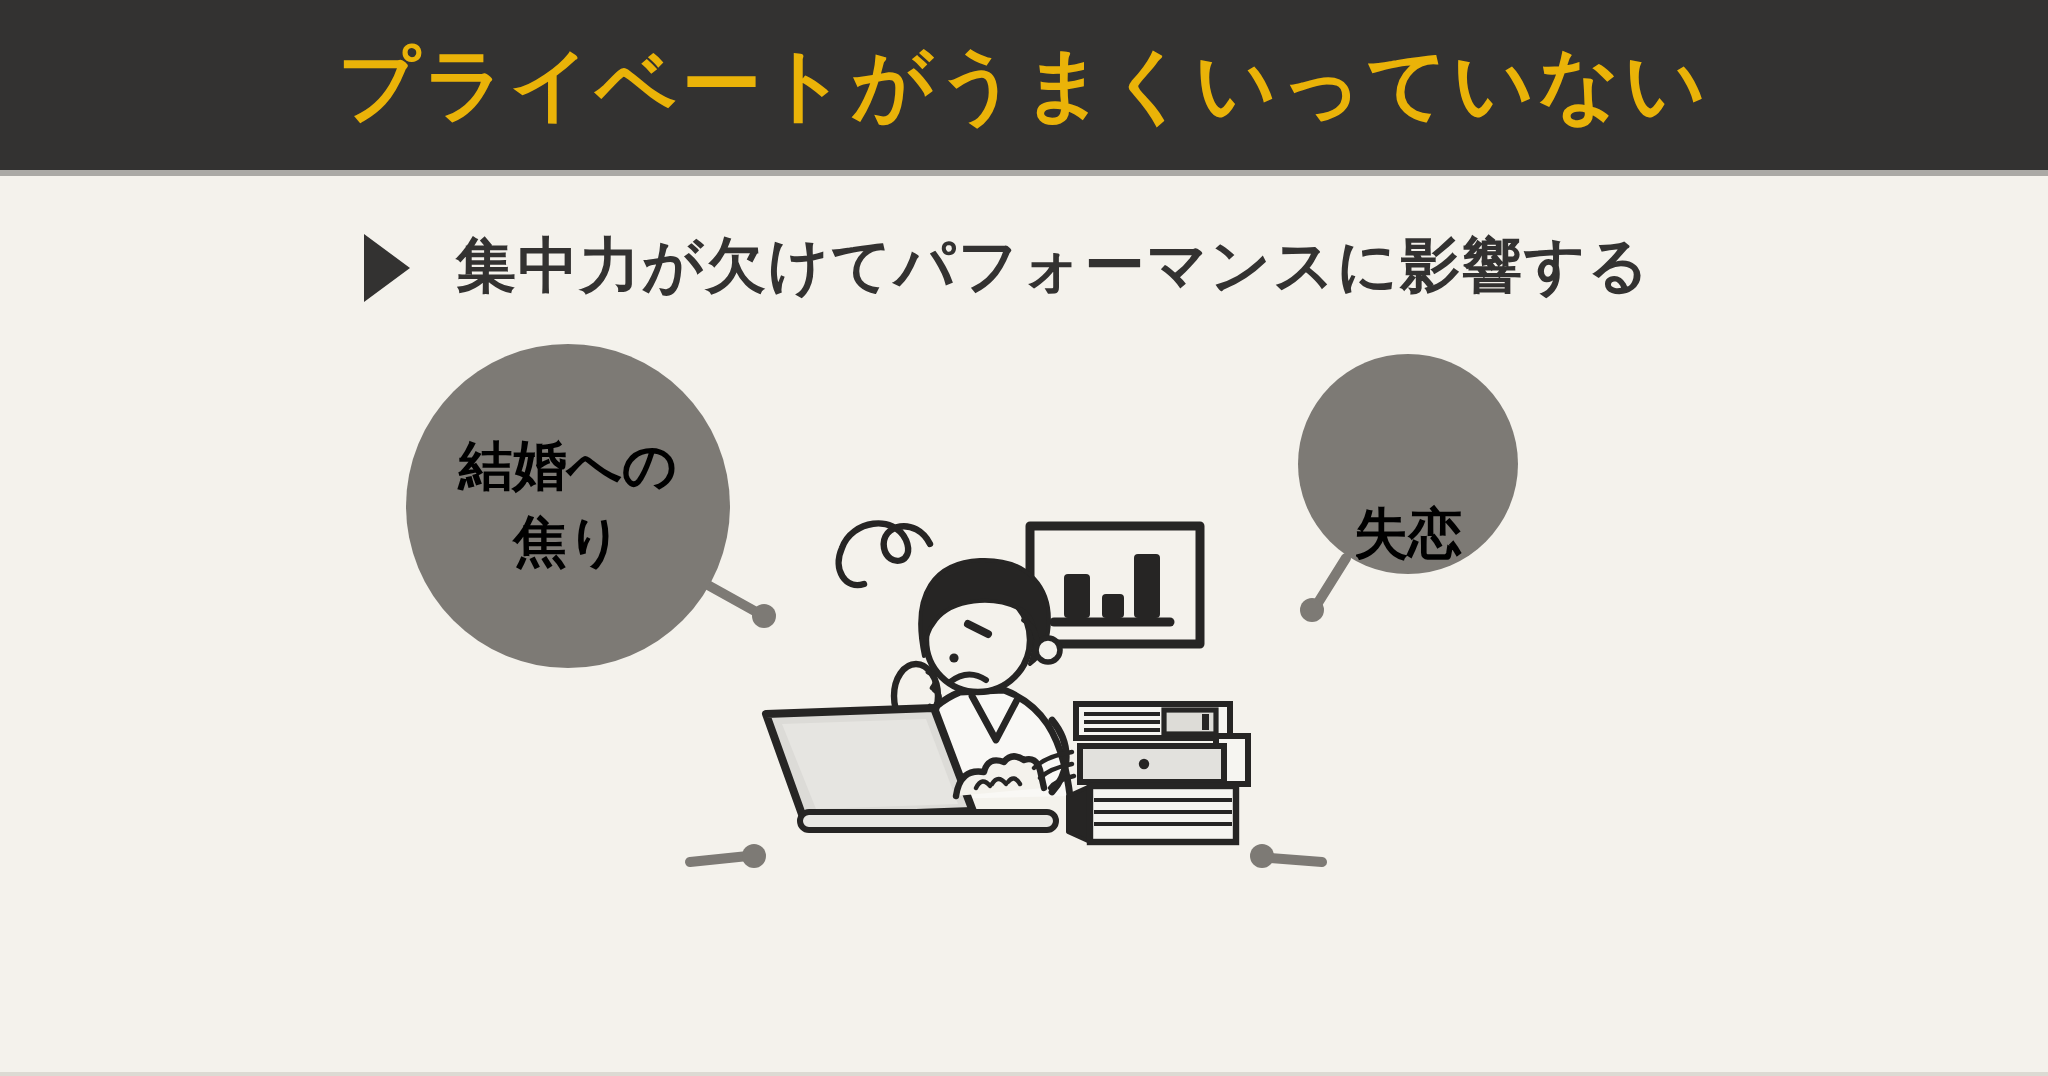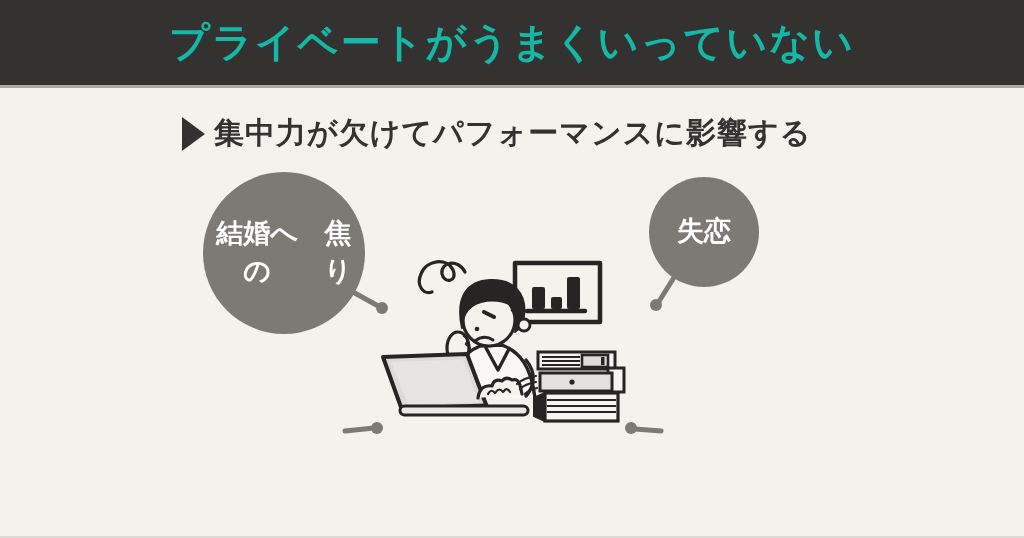--- a/index.html
+++ b/index.html
@@ -18,62 +18,63 @@
     left: 0; top: 0;
     width: 1024px;
     height: 88px;
     background: #333231;
     border-bottom: 3px solid #aaa9a5;
     display: flex;
     align-items: center;
     justify-content: center;
   }
   .header-title {
-    color: #14b8a6;
+    color: #eab308;
     font-size: 40px;
     font-weight: 700;
     letter-spacing: 2px;
   }
   
   .subtitle-row {
     position: absolute;
     left: 182px; top: 113px;
     display: flex;
     align-items: center;
-    gap: 9px;
+    gap: 23px;
   }
   .subtitle-triangle {
     width: 0; height: 0;
     border-left: 23px solid #333231;
     border-top: 17px solid transparent;
     border-bottom: 17px solid transparent;
   }
   .subtitle-text {
     color: #333231;
     font-size: 30px;
     font-weight: 700;
     letter-spacing: 1px;
   }
   
   .bubble {
     position: absolute;
     border-radius: 50%;
     background: #7d7a75;
     display: flex;
+    flex-direction: column;
     align-items: center;
     justify-content: center;
     text-align: center;
-    color: #ffffff;
+    color: #000000;
     font-weight: 700;
     line-height: 1.4;
   }
   .bubble-large { width: 162px; height: 162px; font-size: 27px; }
   .bubble-small { width: 112px; height: 112px; font-size: 27px; }
   .bubble-marriage  { left: 203px; top: 172px; }
-  .bubble-heartbreak{ left: 649px; top: 177px; width: 110px; height: 110px; }
+  .bubble-heartbreak{ left: 649px; top: 177px; width: 110px; height: 110px; justify-content: flex-end; }
   .bubble-waste     { left: 233px; top: 379px; }
   .bubble-childcare { left: 659px; top: 353px; }
   
   .connector-layer {
     position: absolute;
     left: 0; top: 0;
     width: 1024px; height: 538px;
     pointer-events: none;
   }
   

